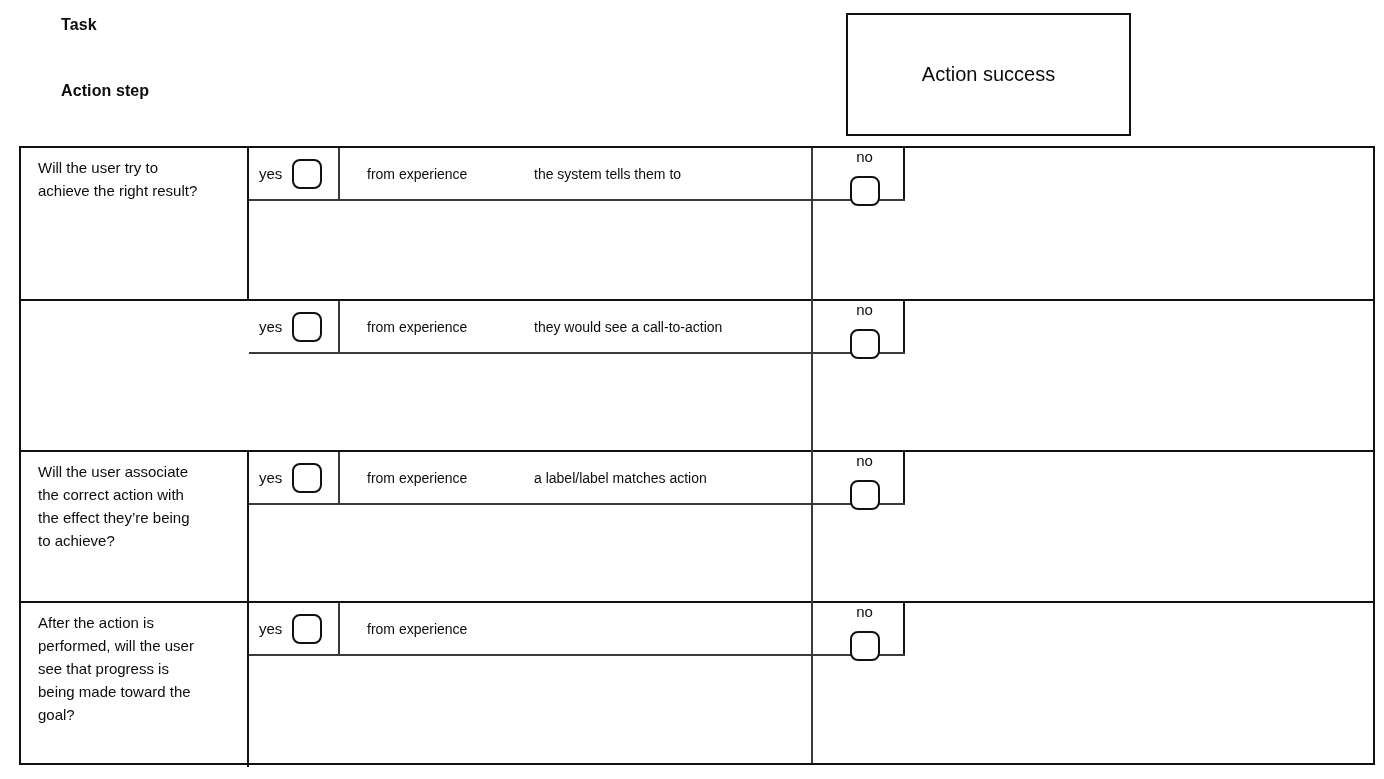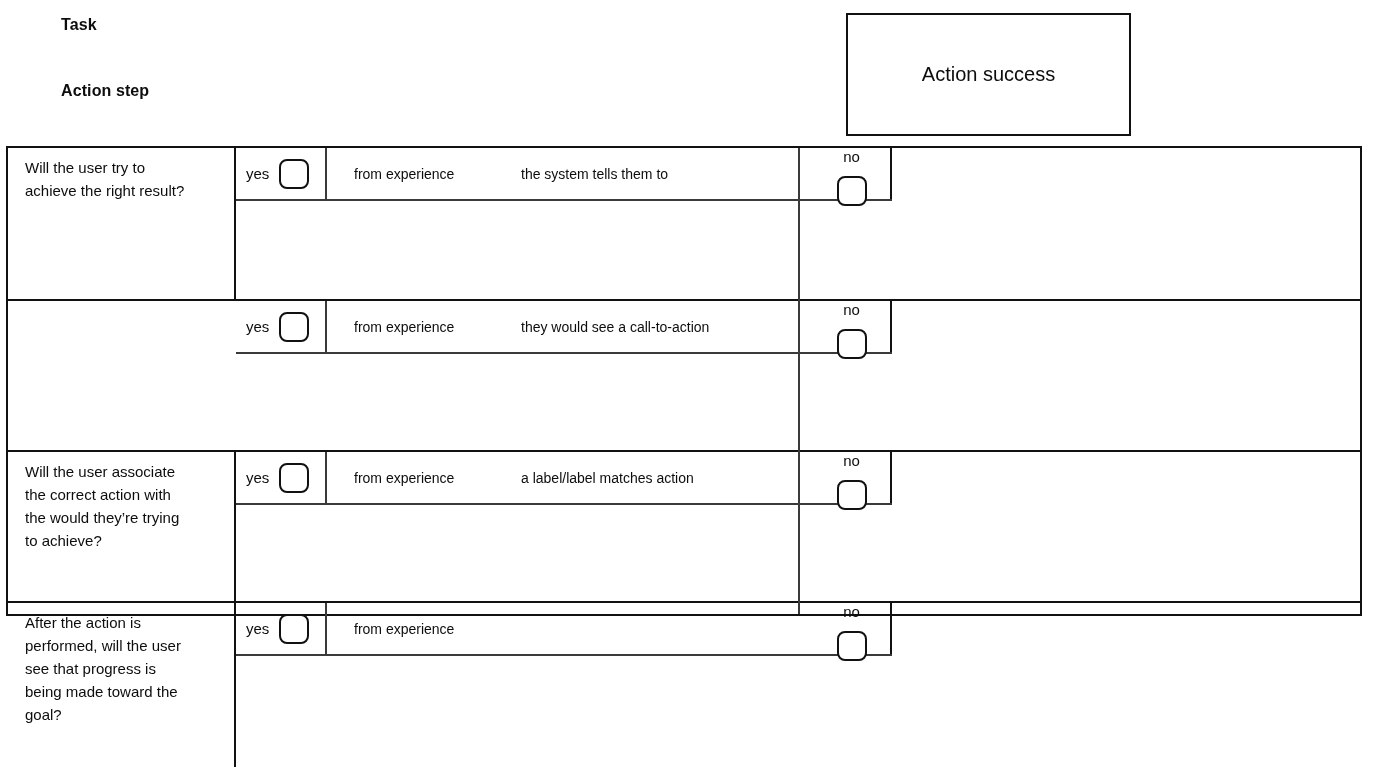--- a/index.html
+++ b/index.html
@@ -18,21 +18,21 @@
   }
   .abs{ position:absolute;margin-left:43px; }
   .toplabel{ font-size:16px; font-weight:700; letter-spacing:.1px; }
   .hdr-box{
     border:2px solid var(--line);
     display:flex; align-items:center; justify-content:center;
     font-size:20px;
   }
   .hdr-box.no-left{ border-left:none; }
   .sheet{
-    position:absolute; left:6px; top:146px; width:1356px; height:470px;
+    position:absolute; left:19px; top:146px; width:1356px; height:619px;
     border:2px solid var(--line);
   }
   .vdivider{
     position:absolute; left:790px; top:0; bottom:0; width:2px;
     background:var(--line-inner);
   }
   .row{ position:absolute; left:0; right:0; }
   .row + .row{ border-top:2px solid var(--line); }
   .qcell{
     position:absolute; left:0; top:0; bottom:0; width:228px;
@@ -125,21 +125,21 @@
           <span class="cb"></span>
         </div>
       </div>
       <div class="notes-left"></div>
       <div class="notes-right"></div>
     </div>
 
     <div class="row" style="top:302px; height:151px;">
       <div class="qcell">Will the user associate
 the correct action with
-the would they’re trying
+the effect they’re being
 to achieve?</div>
       <div class="band">
         <div class="yes-cell">
           <span>yes</span>
           <span class="cb"></span>
         </div>
         <div class="exp-cell">
           <span class="exp-label">from experience</span>
           <span class="exp-note">a label/label matches action</span>
         </div>

